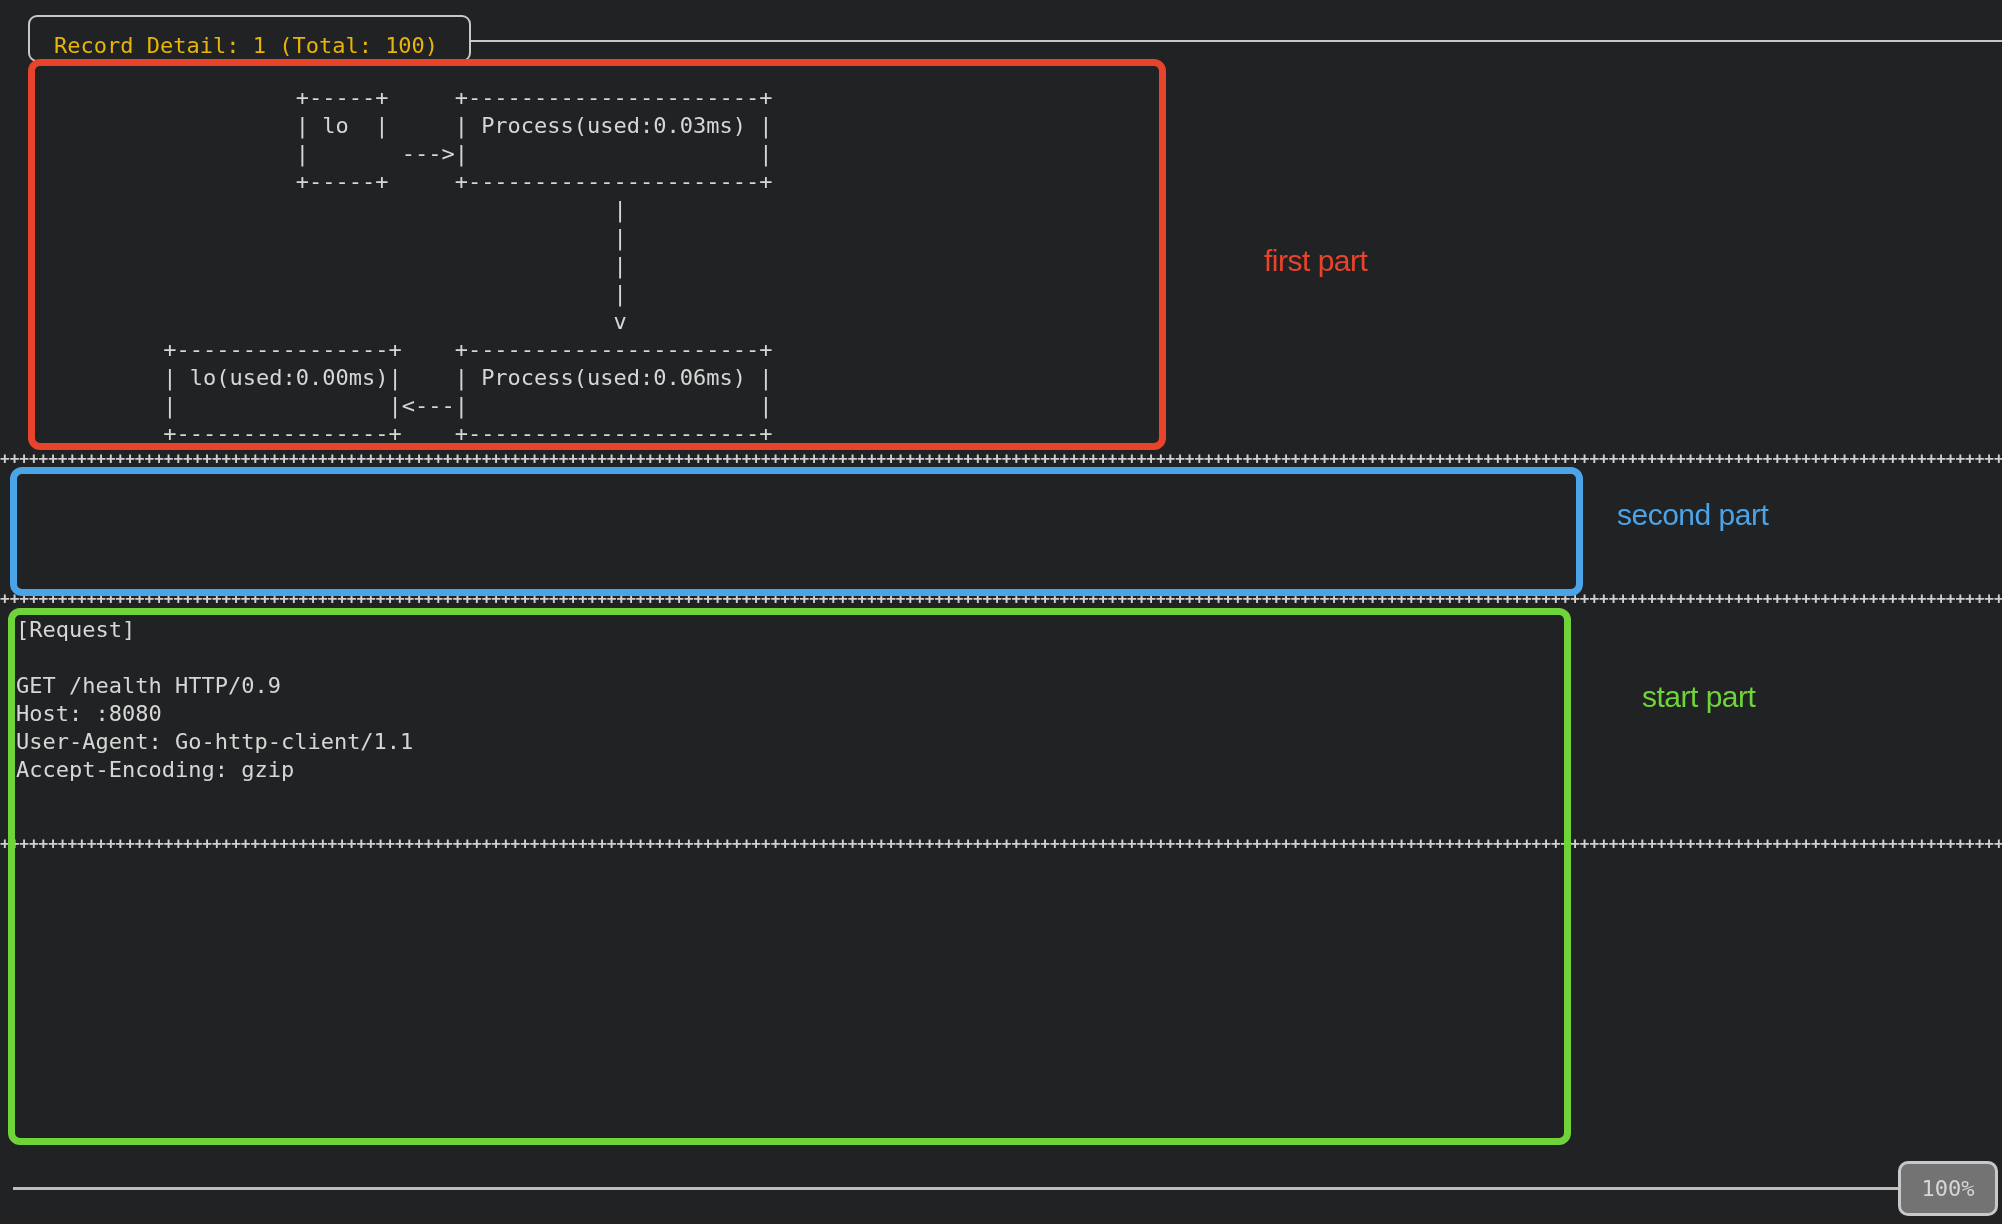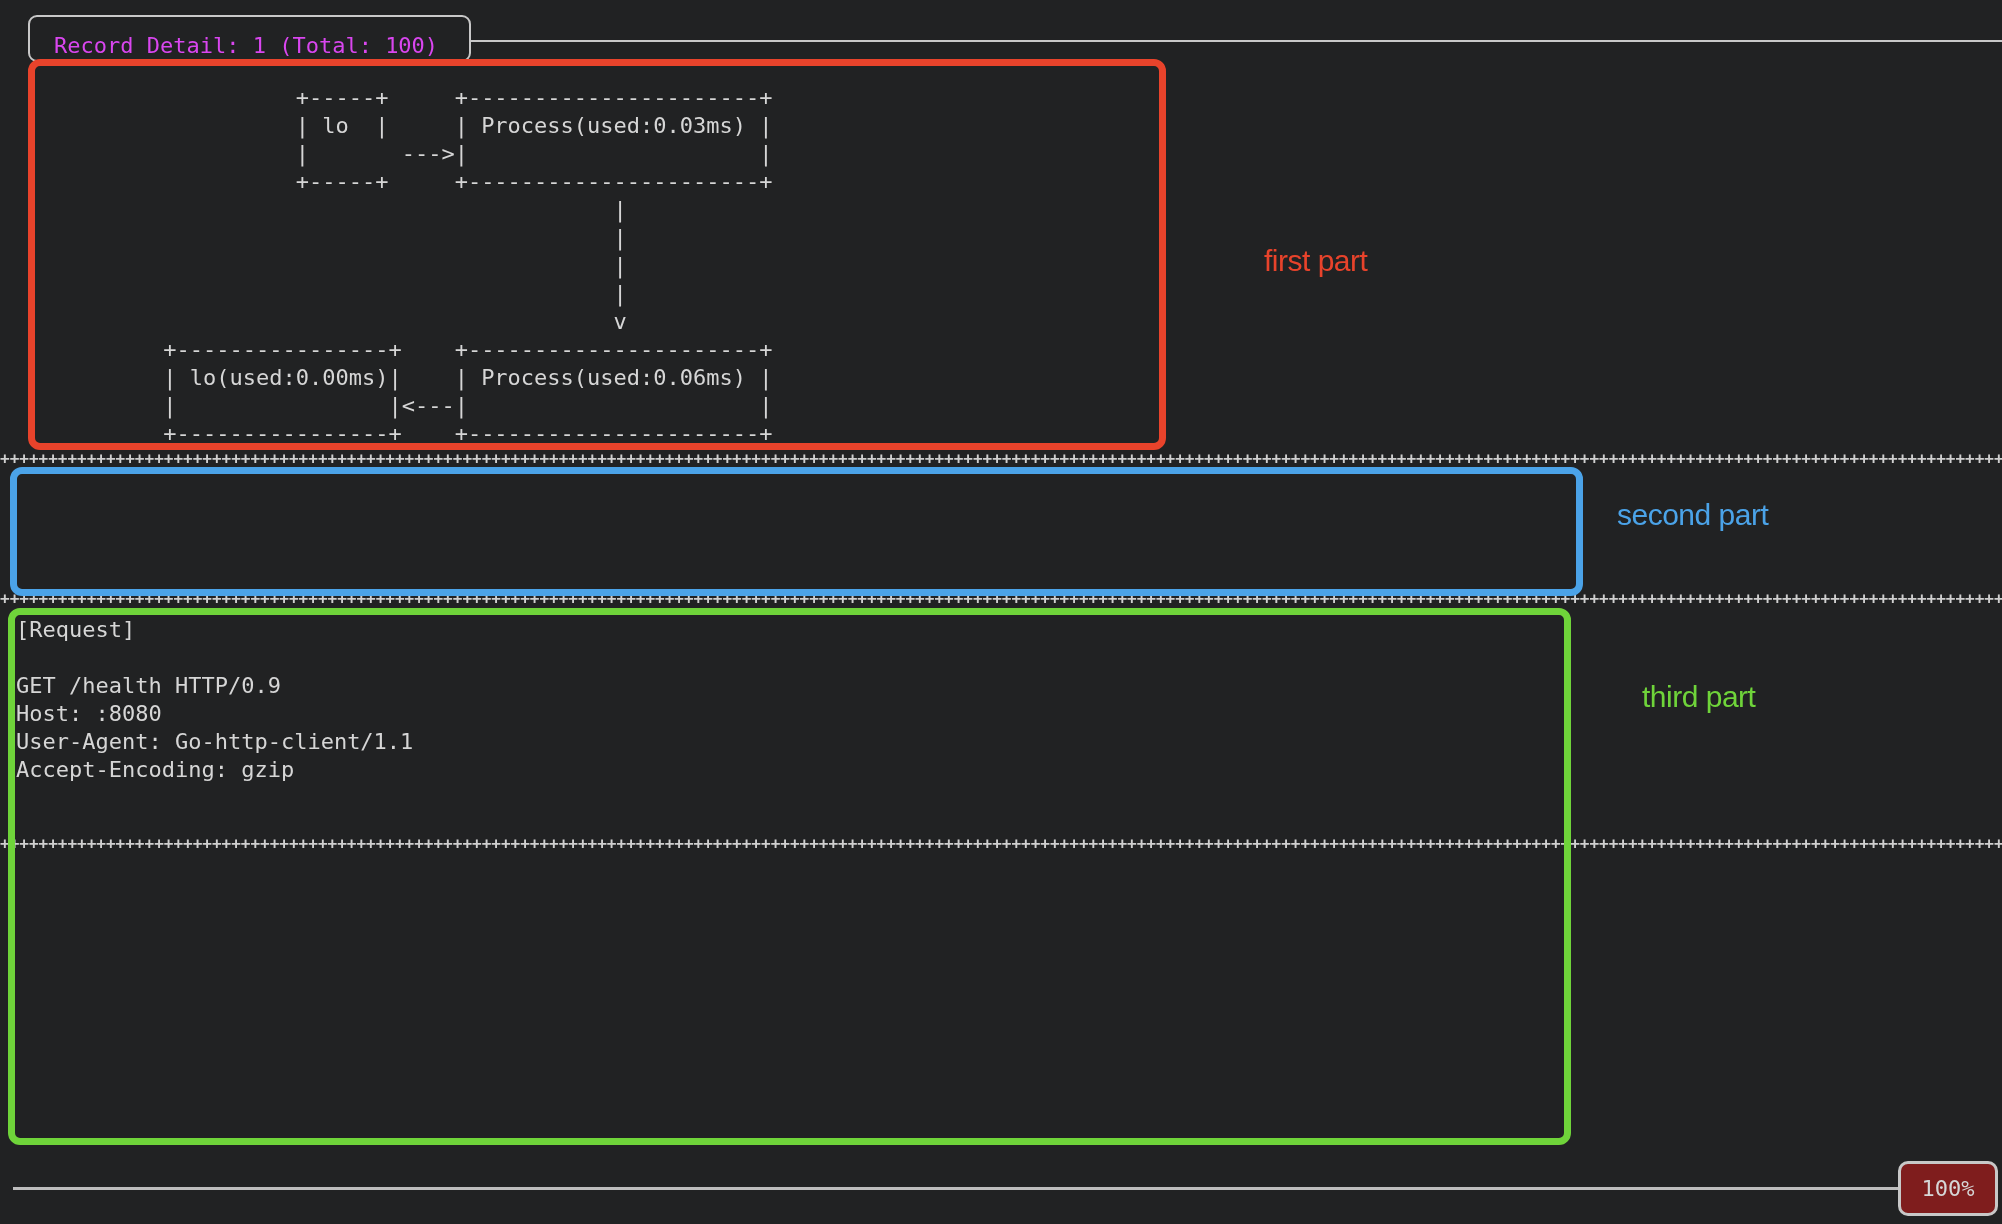--- a/index.html
+++ b/index.html
@@ -30,21 +30,21 @@
     border: 2px solid #c8c8c8;
     border-radius: 9px;
     background: #212223;
     display: flex;
     align-items: center;
     padding-left: 24px;
     z-index: 3;
   }
   .title-box span {
     font-size: 22px;
-    color: #d946ef;
+    color: #eab308;
     white-space: pre;
     margin-top: 13px;
   }
 
   
   pre.term {
     position: absolute;
     font-family: "DejaVu Sans Mono", "Liberation Mono", monospace;
     font-size: 22px;
     line-height: 28px;
@@ -81,21 +81,21 @@
     width: 1886px; height: 3px;
     background: #bdbdbd;
     z-index: 1;
   }
   .zoom-box {
     position: absolute;
     left: 1898px; top: 1161px;
     width: 100px; height: 55px;
     border: 3px solid #c8c8c8;
     border-radius: 10px;
-    background: #7f1d1d;
+    background: #737373;
     display: flex;
     align-items: center;
     justify-content: center;
     z-index: 2;
   }
   .zoom-box span { font-size: 22px; color: #d6d6d6; }
 
   
   .ann {
     position: absolute;
@@ -166,15 +166,15 @@
     <span>100%</span>
   </div>
 
   <div class="ann ann-first" style="border-color: rgb(232, 67, 43);"></div>
   <div class="ann-label lbl-first" style="color: rgb(232, 67, 43);">first part</div>
 
   <div class="ann ann-second" style="border-color: rgb(75, 163, 232);"></div>
   <div class="ann-label lbl-second" style="color: rgb(75, 163, 232);">second part</div>
 
   <div class="ann ann-third" style="border-color: rgb(111, 212, 58);"></div>
-  <div class="ann-label lbl-third" style="color: rgb(111, 212, 58);">third part</div>
+  <div class="ann-label lbl-third" style="color: rgb(111, 212, 58);">start part</div>
 
 </div>
 
 </body></html>

